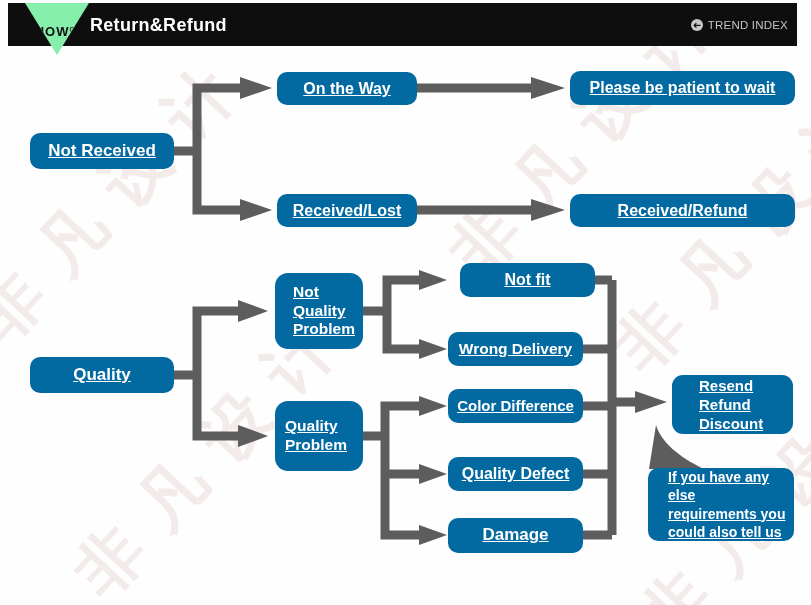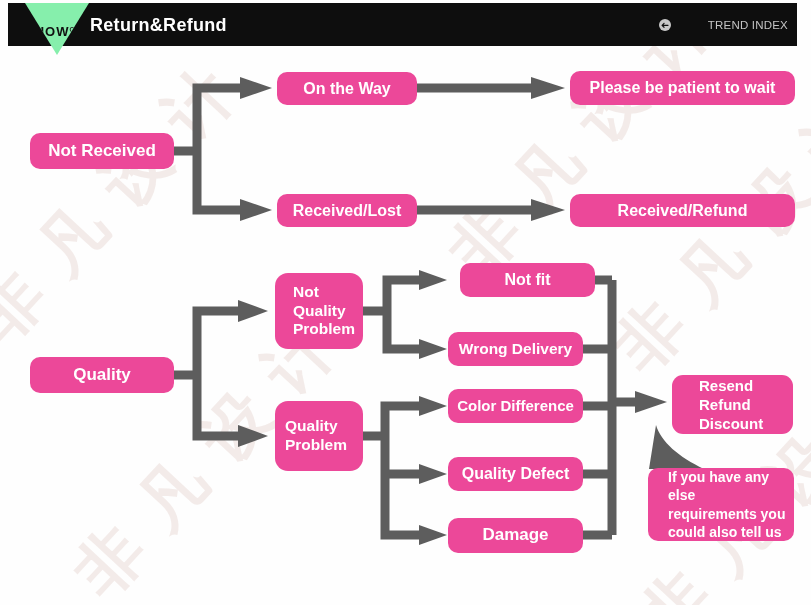--- a/index.html
+++ b/index.html
@@ -36,32 +36,32 @@
   }
   .trend {
     position:absolute; right:9px; top:50%; transform:translateY(-50%);
     display:flex; align-items:center; gap:5px;
   }
   .trend-icon {
     width:12px; height:12px; border-radius:50%; background:#c9c9c9;
     display:flex; align-items:center; justify-content:center;
     color:#0e0e0e; font-size:10px; line-height:1; font-weight:bold;
   }
-  .trend-label { color:#c4c4c4; font-size:11.5px; letter-spacing:.2px;margin-left:32px; }
+  .trend-label { color:#c4c4c4; font-size:11.5px; letter-spacing:.2px; }
 
   
   svg.connectors { position:absolute; inset:0; z-index:2; }
   svg.connectors path { fill:none; stroke:#5d5d5d; stroke-width:9; }
   svg.connectors polygon, svg.connectors .tail { fill:#5d5d5d; stroke:none; }
 
   
   .node {
-    position:absolute; z-index:3; background:#ec4899; color:#ffffff;
+    position:absolute; z-index:3; background:#0369a1; color:#ffffff;
     font-weight:bold; display:flex; align-items:center; justify-content:center;
-    text-align:center; font-size:16px; border-radius:10px; line-height:1.2;
+    text-align:center; font-size:16px; border-radius:10px; line-height:1.2;text-decoration:underline;
   }
   .node.ml { white-space:pre-line; justify-content:flex-start; text-align:left; }
 </style>
 </head>
 <body>
 
 <div class="stage">
 
   <div class="wm-layer">
     <span class="wm" style="left:430px; top:235px; transform:rotate(-47deg);">非凡设计</span>

